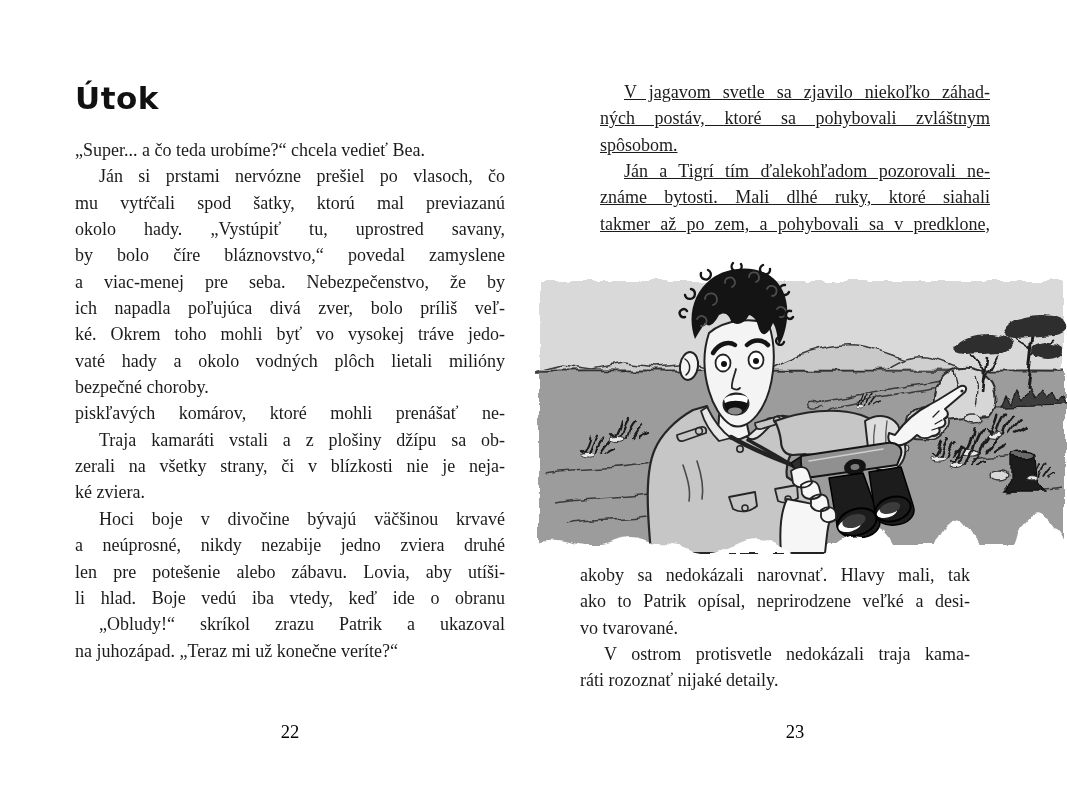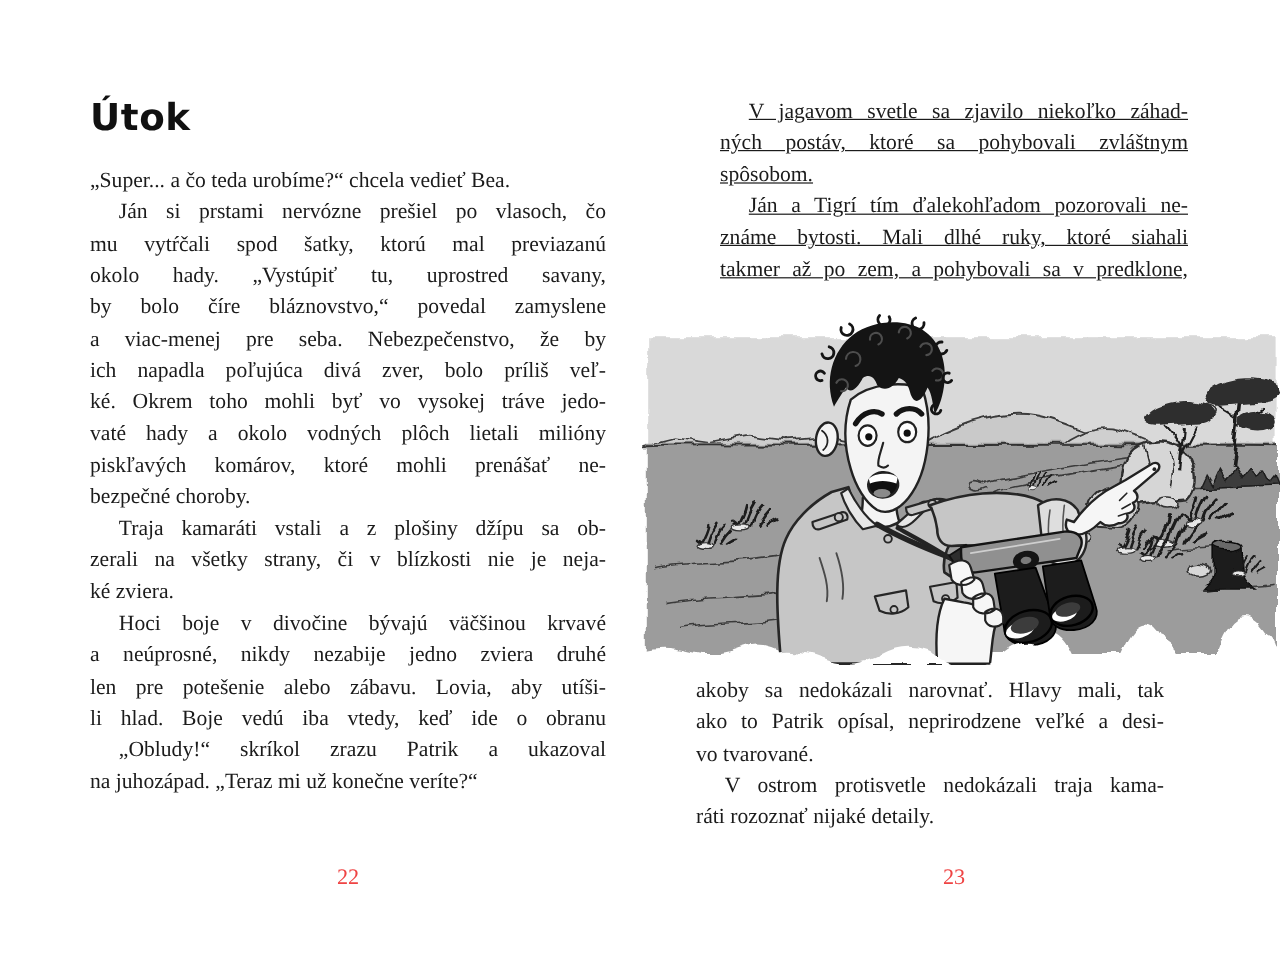--- a/index.html
+++ b/index.html
@@ -9,21 +9,21 @@
            font-family:"DejaVu Sans",sans-serif;font-weight:bold;font-size:31px;
            letter-spacing:.5px;color:#111;}
   .col{position:absolute;font-size:18px;}
   .col-left{left:75px;top:137px;width:430px;}
   .col-right-top{left:600px;top:79px;width:390px;text-decoration:underline;}
   .col-right-bottom{left:580px;top:562px;width:390px;}
   .ln{height:26.35px;line-height:26.35px;white-space:normal;}
   .j{text-align:justify;text-align-last:justify;}
   .e{text-align:left;}
   .in{text-indent:24px;}
-  .pnum{position:absolute;top:722px;text-align:center;font-size:18.5px;color:#ef4444;}
+  .pnum{position:absolute;top:722px;text-align:center;font-size:18.5px;color:#000000;}
   .pnum-left{left:75px;width:430px;}
   .pnum-right{left:600px;width:390px;}
   .illo{position:absolute;left:535px;top:259px;width:532px;height:296px;overflow:hidden;}
 </style>
 </head>
 <body>
 
 <div class="stage">
 
   <div class="heading">Útok</div>
@@ -31,22 +31,22 @@
   <div class="col col-left">
     <div class="ln e">„Super... a čo teda urobíme?“ chcela vedieť Bea.</div>
     <div class="ln j in">Ján si prstami nervózne prešiel po vlasoch, čo</div>
     <div class="ln j">mu vytŕčali spod šatky, ktorú mal previazanú</div>
     <div class="ln j">okolo hady. „Vystúpiť tu, uprostred savany,</div>
     <div class="ln j">by bolo číre bláznovstvo,“ povedal zamyslene</div>
     <div class="ln j">a viac-menej pre seba. Nebezpečenstvo, že by</div>
     <div class="ln j">ich napadla poľujúca divá zver, bolo príliš veľ-</div>
     <div class="ln j">ké. Okrem toho mohli byť vo vysokej tráve jedo-</div>
     <div class="ln j">vaté hady a okolo vodných plôch lietali milióny</div>
+    <div class="ln e">bezpečné choroby.</div>
     <div class="ln j">piskľavých komárov, ktoré mohli prenášať ne-</div>
-    <div class="ln e">bezpečné choroby.</div>
     <div class="ln j in">Traja kamaráti vstali a z plošiny džípu sa ob-</div>
     <div class="ln j">zerali na všetky strany, či v blízkosti nie je neja-</div>
     <div class="ln e">ké zviera.</div>
     <div class="ln j in">Hoci boje v divočine bývajú väčšinou krvavé</div>
     <div class="ln j">a neúprosné, nikdy nezabije jedno zviera druhé</div>
     <div class="ln j">len pre potešenie alebo zábavu. Lovia, aby utíši-</div>
     <div class="ln j">li hlad. Boje vedú iba vtedy, keď ide o obranu</div>
     <div class="ln j in">„Obludy!“ skríkol zrazu Patrik a ukazoval</div>
     <div class="ln e">na juhozápad. „Teraz mi už konečne veríte?“</div>
   </div>

